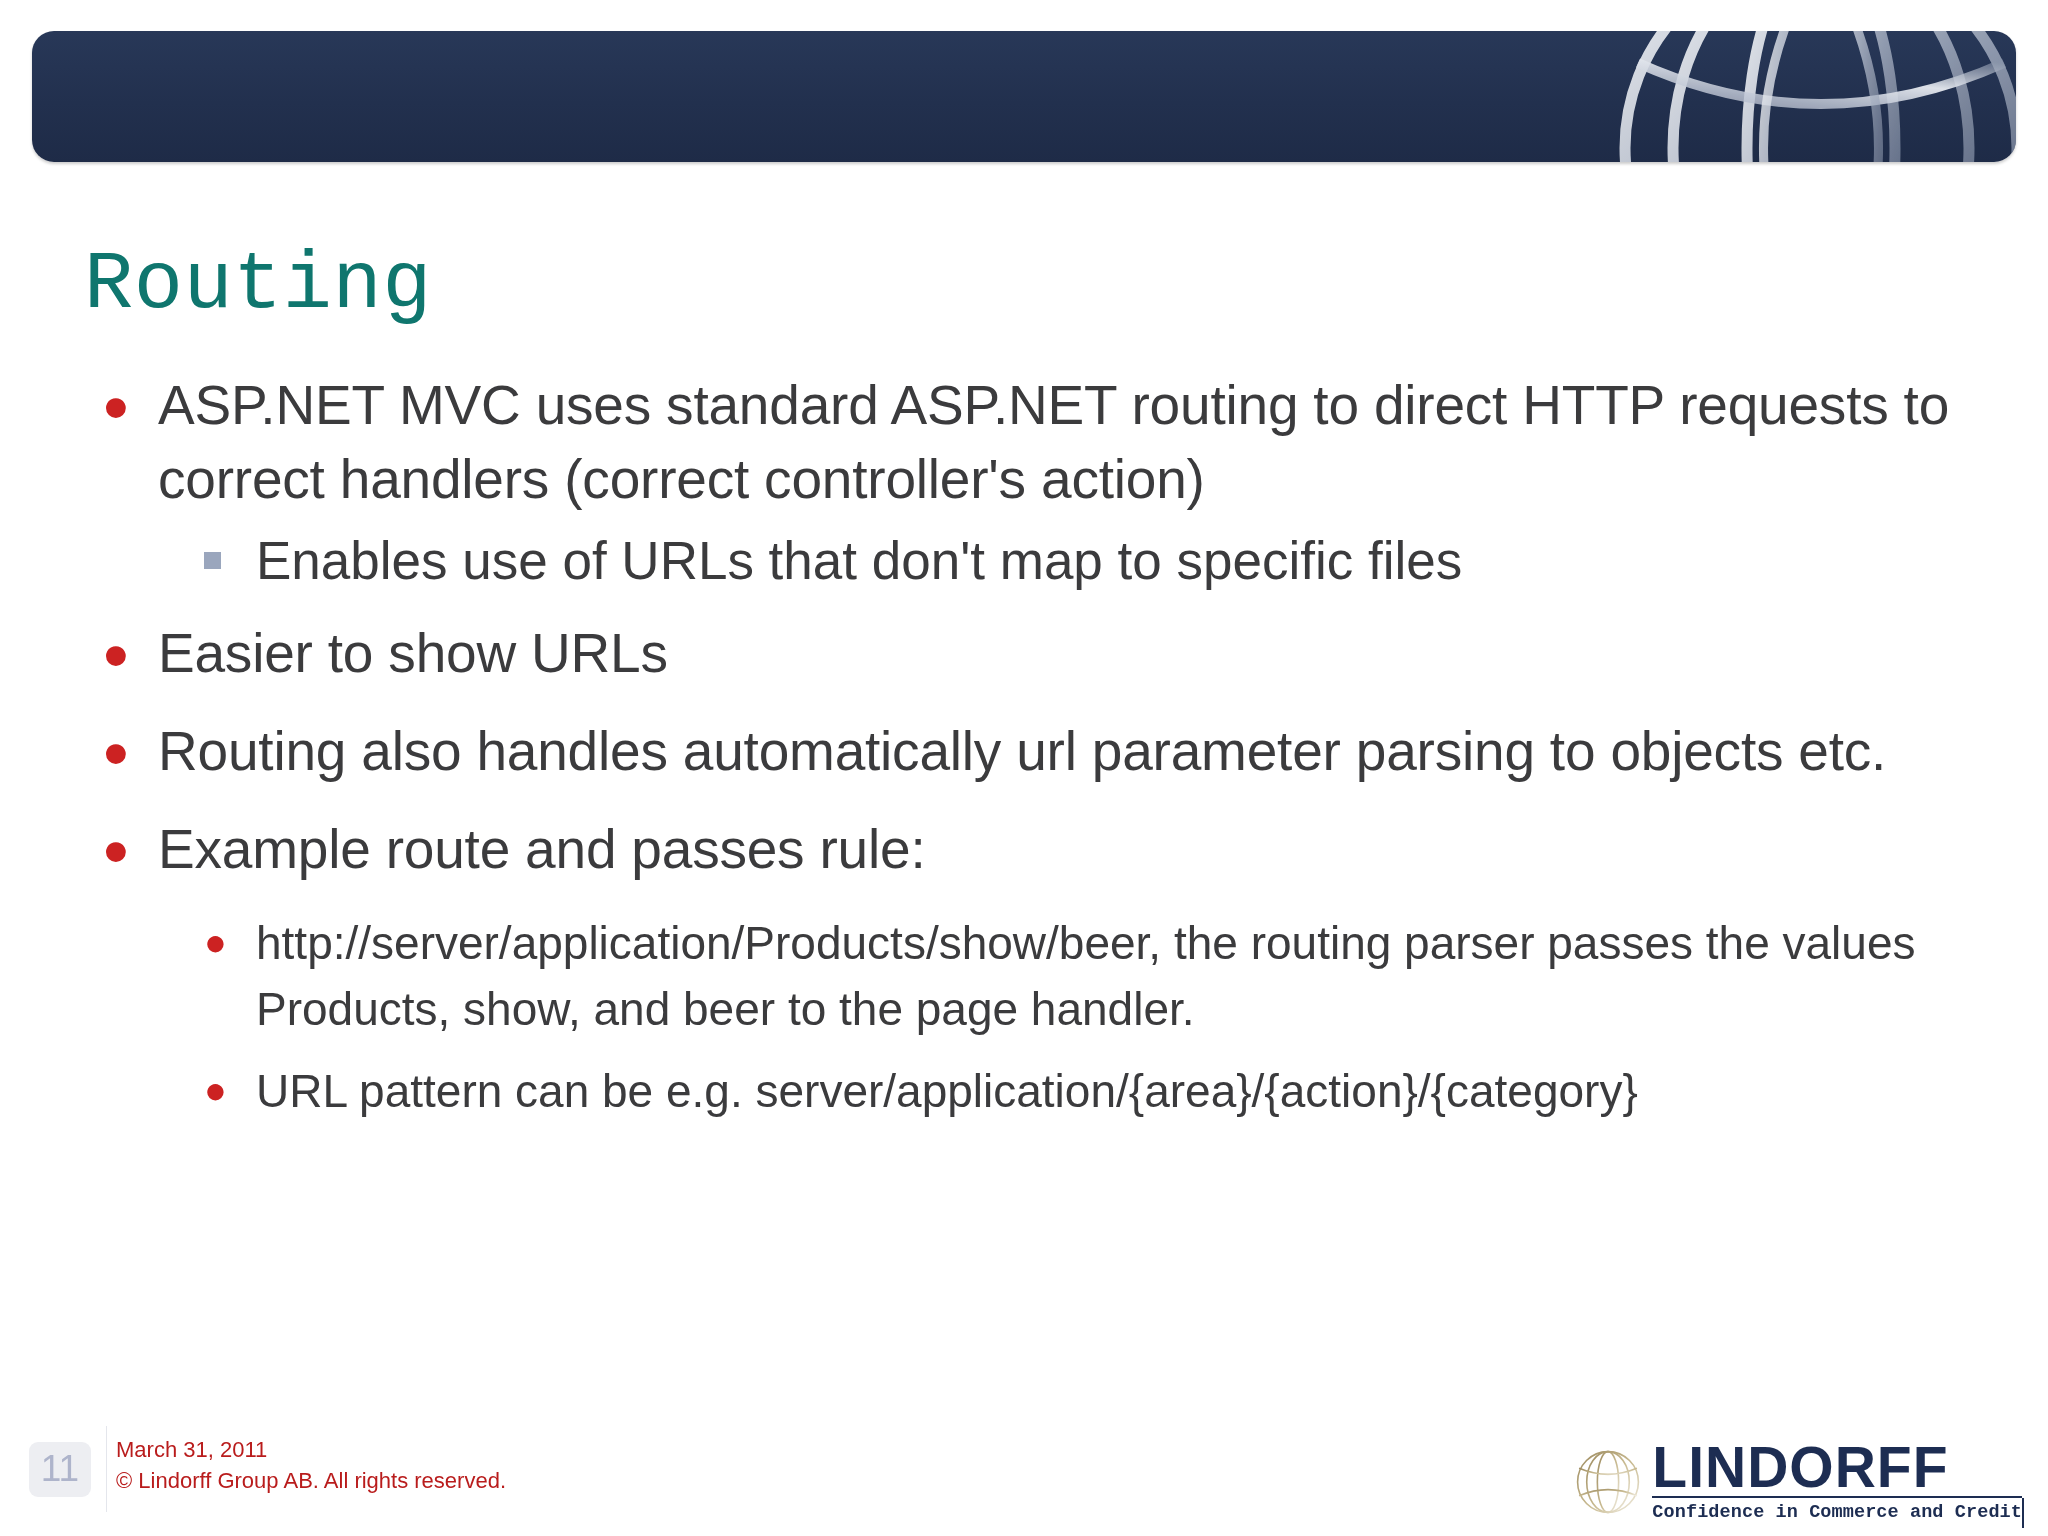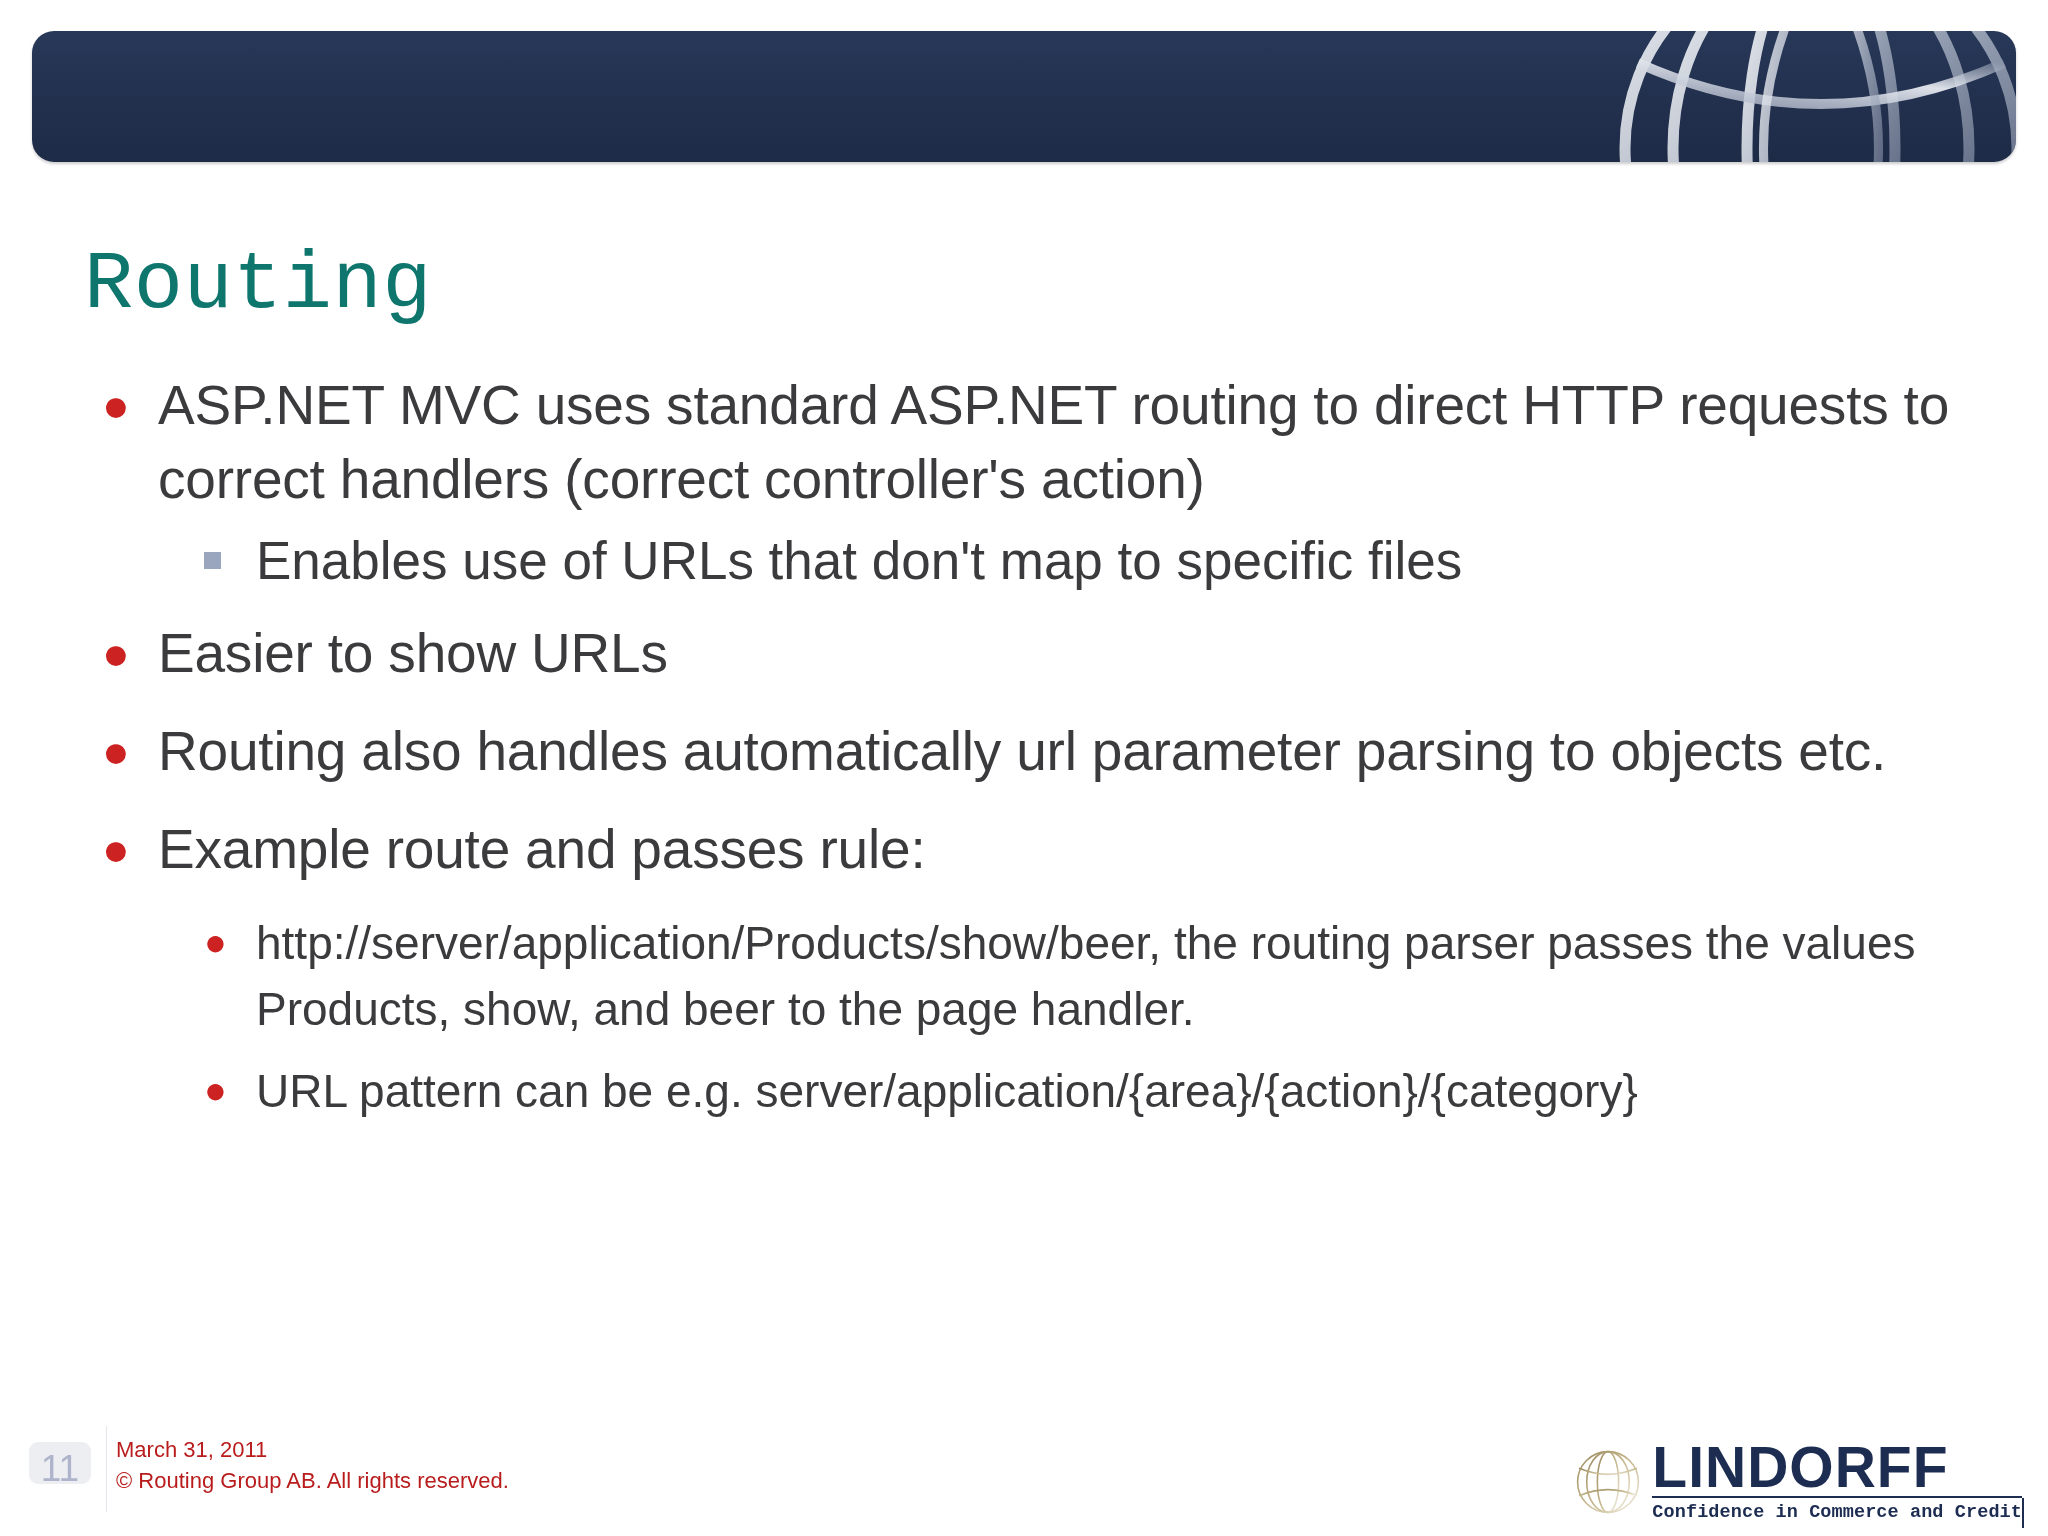--- a/index.html
+++ b/index.html
@@ -138,21 +138,21 @@
     left: 0;
     bottom: 0;
     width: 2048px;
     height: 130px;
   }
   .page-num-box {
     position: absolute;
     left: 29px;
     top: 36px;
     width: 62px;
-    height: 42px;
+    height: 55px;
     background: #edeef2;
     border-radius: 9px;
   }
   .page-num {
     position: absolute;
     left: 0;
     top: 0;
     width: 62px;
     height: 54px;
     line-height: 54px;
@@ -317,21 +317,21 @@
 <div class="footer">
 
   <div class="page-num-box">
     <div class="page-num">11</div>
   </div>
 
   <div class="footer-sep"></div>
 
   <div class="footer-text">
     <div>March 31, 2011</div>
-    <div>© Routing Group AB. All rights reserved.</div>
+    <div>© Lindorff Group AB. All rights reserved.</div>
   </div>
 
   <div class="logo">
     <svg class="logo-globe" viewBox="0 0 100 100">
       <defs>
         <linearGradient id="gold" x1="0" y1="0" x2="1" y2="1">
           <stop offset="0%" stop-color="#9c8a5e"></stop>
           <stop offset="55%" stop-color="#c9bb92"></stop>
           <stop offset="100%" stop-color="#f2eee3"></stop>
         </linearGradient>

